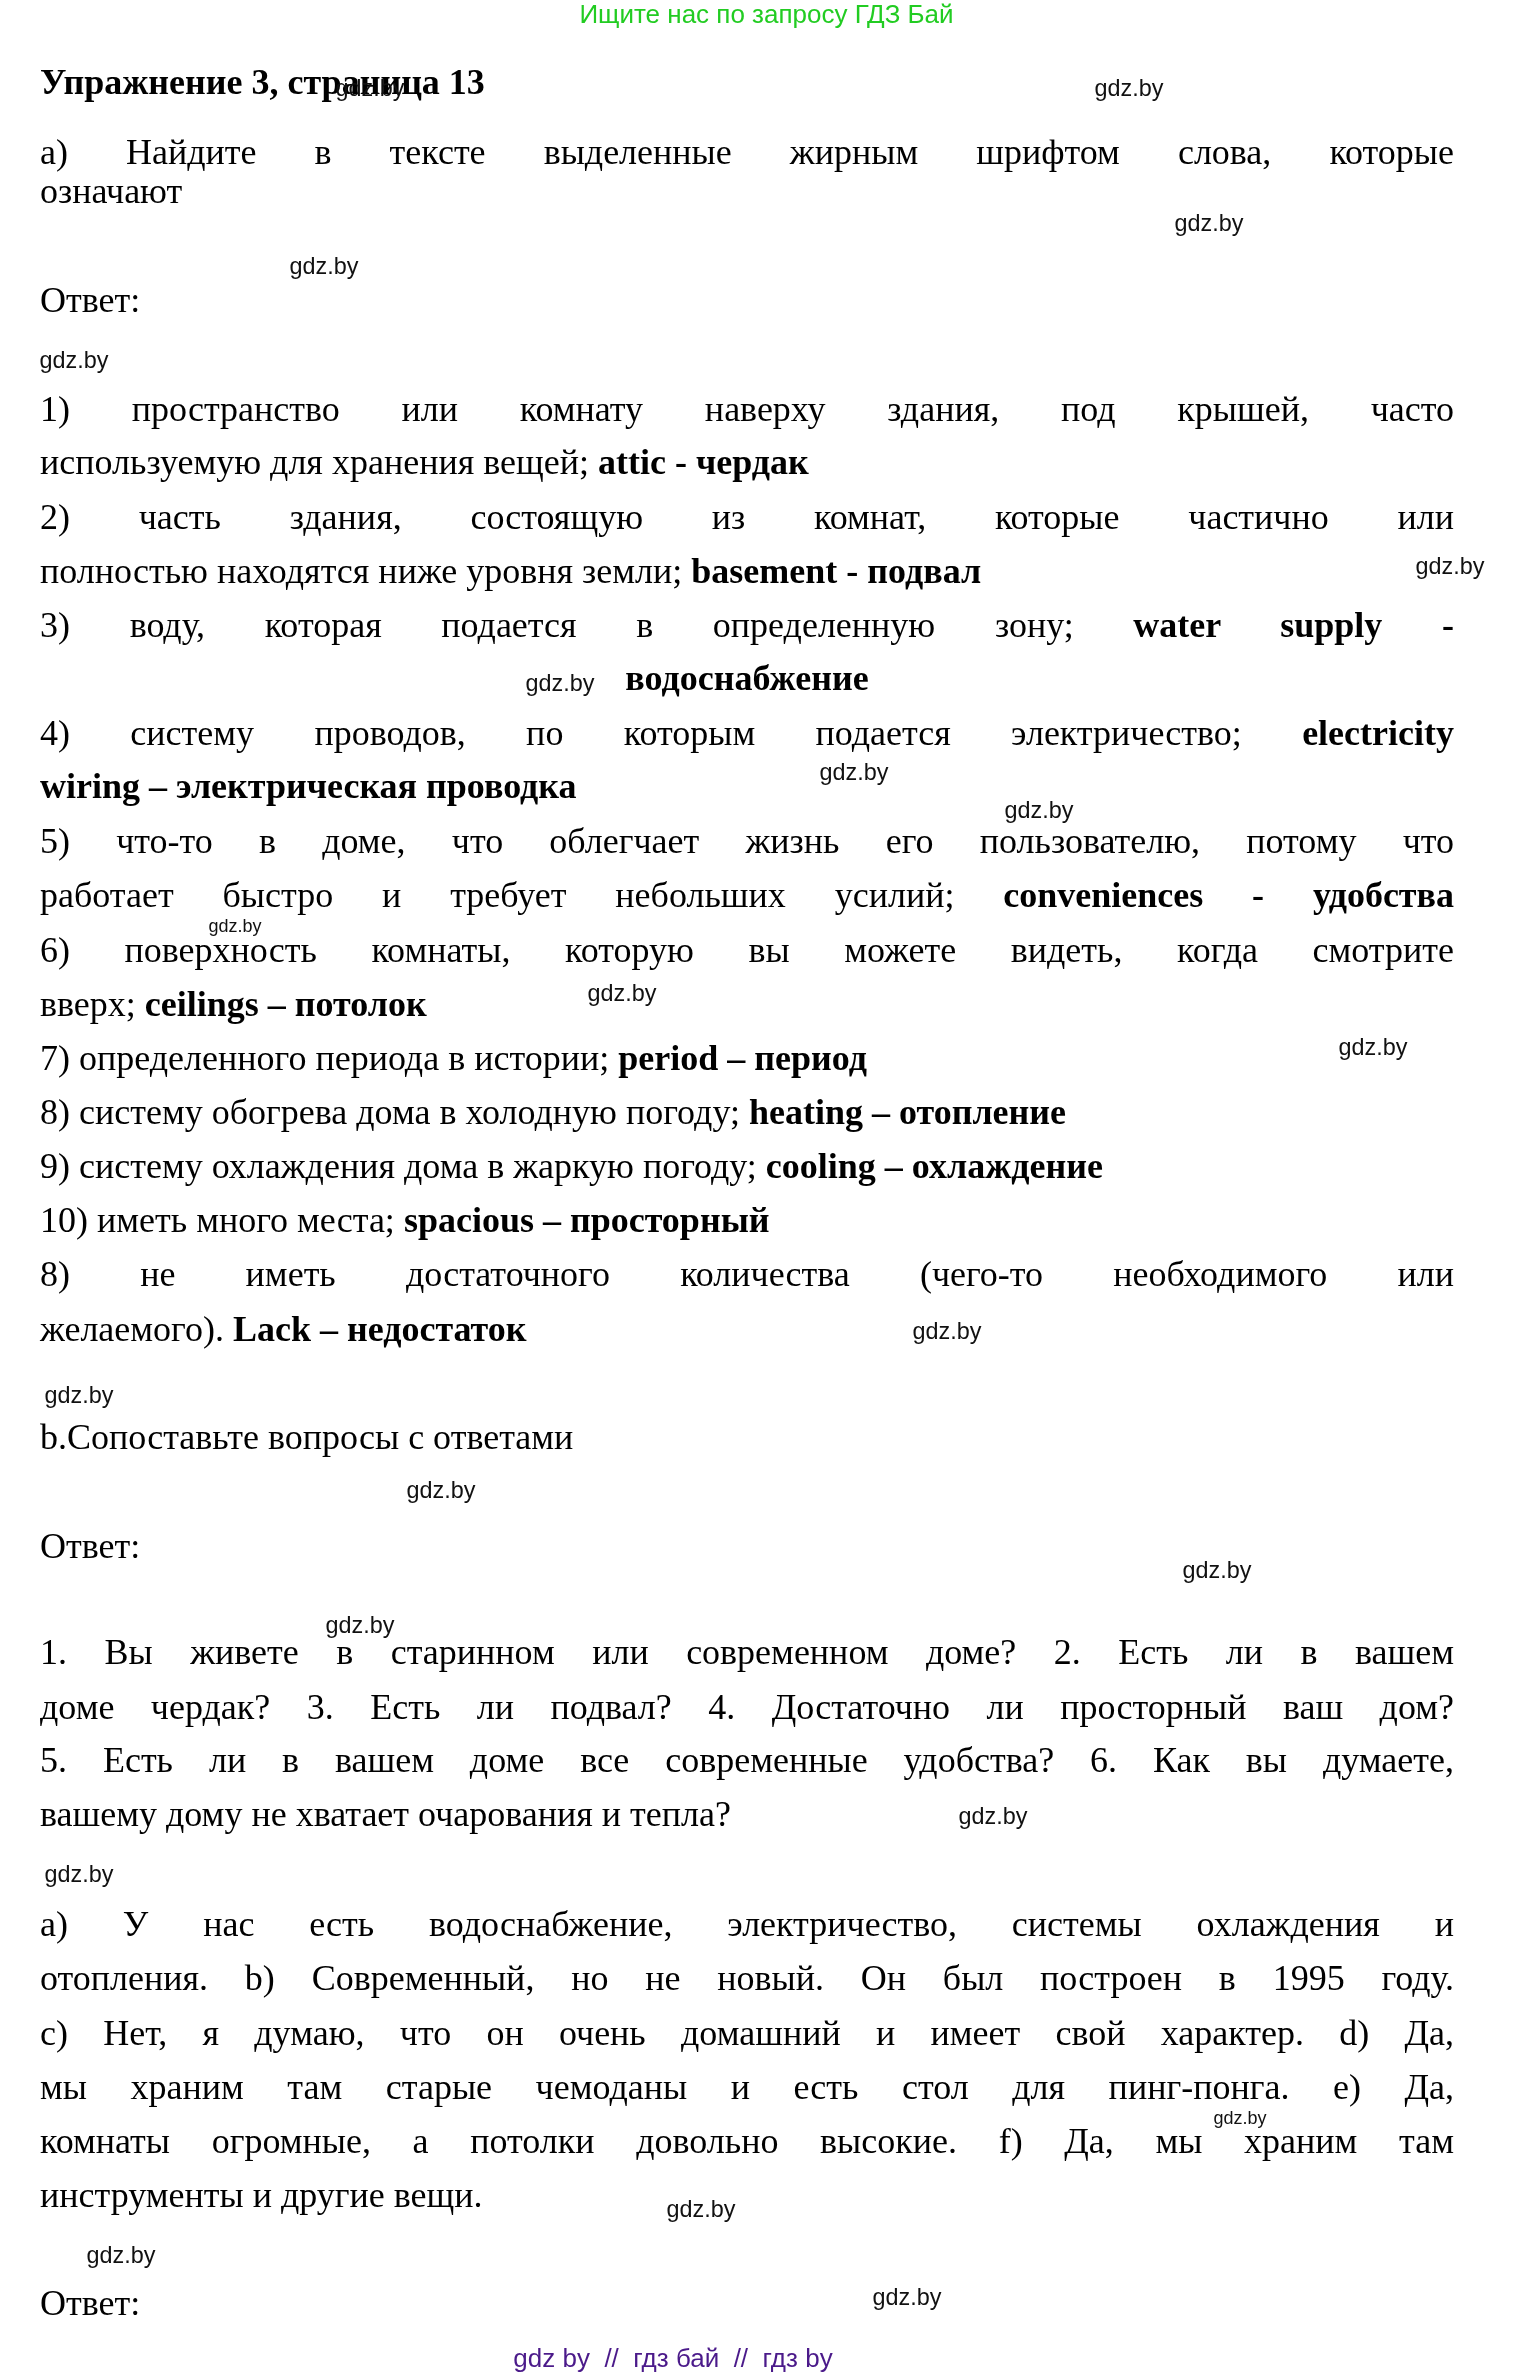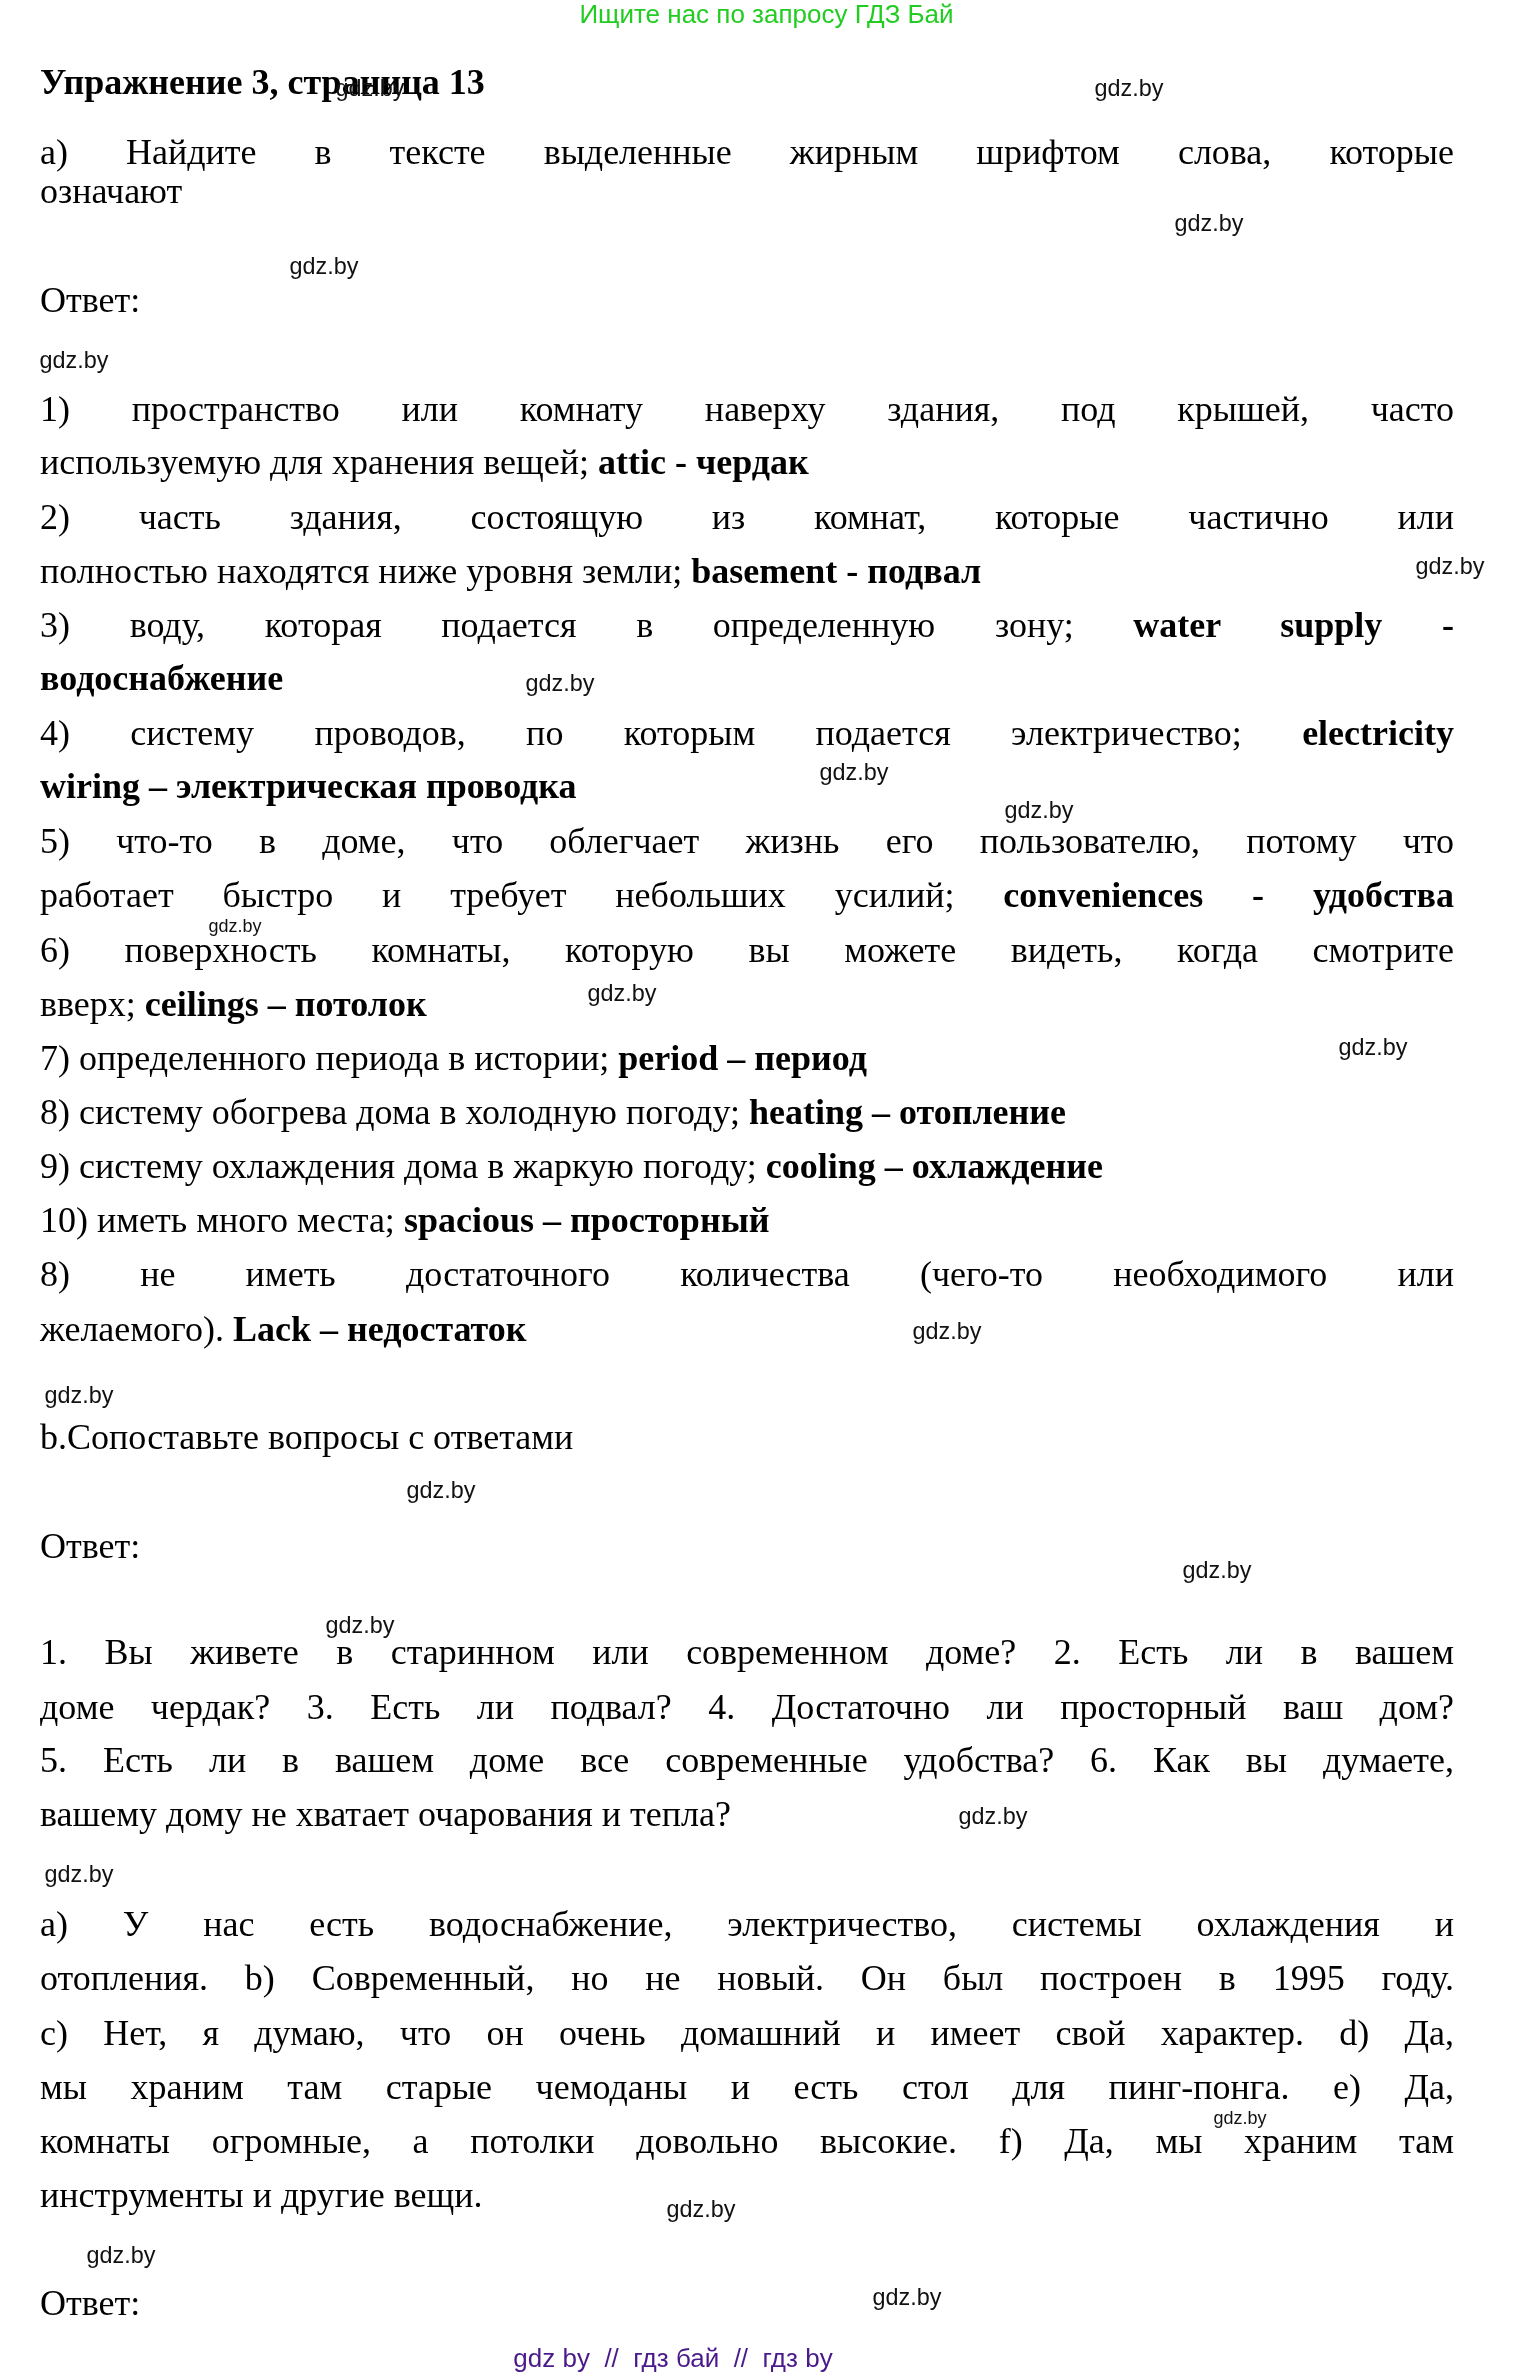--- a/index.html
+++ b/index.html
@@ -27,21 +27,21 @@
   <div class="line" style="top:165px;">означают</div>
   <div class="line" style="top:274px;">Ответ:</div>
 
   <div class="line just" style="top:383px;">1) пространство или комнату наверху здания, под крышей, часто</div>
   <div class="line" style="top:436px;"><span>используемую для хранения вещей; </span><b>attic - чердак</b></div>
 
   <div class="line just" style="top:491px;">2) часть здания, состоящую из комнат, которые частично или</div>
   <div class="line" style="top:545px;"><span>полностью находятся ниже уровня земли; </span><b>basement - подвал</b></div>
 
   <div class="line just" style="top:599px;"><span>3) воду, которая подается в определенную зону; </span><b>water supply -</b></div>
-  <div class="line" style="top:652px;"><b>водоснабжение</b></div>
+  <div class="line" style="top:652px;text-align:center;"><b>водоснабжение</b></div>
 
   <div class="line just" style="top:707px;"><span>4) систему проводов, по которым подается электричество; </span><b>electricity</b></div>
   <div class="line" style="top:760px;"><b>wiring – электрическая проводка</b></div>
 
   <div class="line just" style="top:815px;">5) что-то в доме, что облегчает жизнь его пользователю, потому что</div>
   <div class="line just" style="top:869px;"><span>работает быстро и требует небольших усилий; </span><b>conveniences - удобства</b></div>
 
   <div class="line just" style="top:924px;">6) поверхность комнаты, которую вы можете видеть, когда смотрите</div>
   <div class="line" style="top:978px;"><span>вверх; </span><b>ceilings – потолок</b></div>
 

